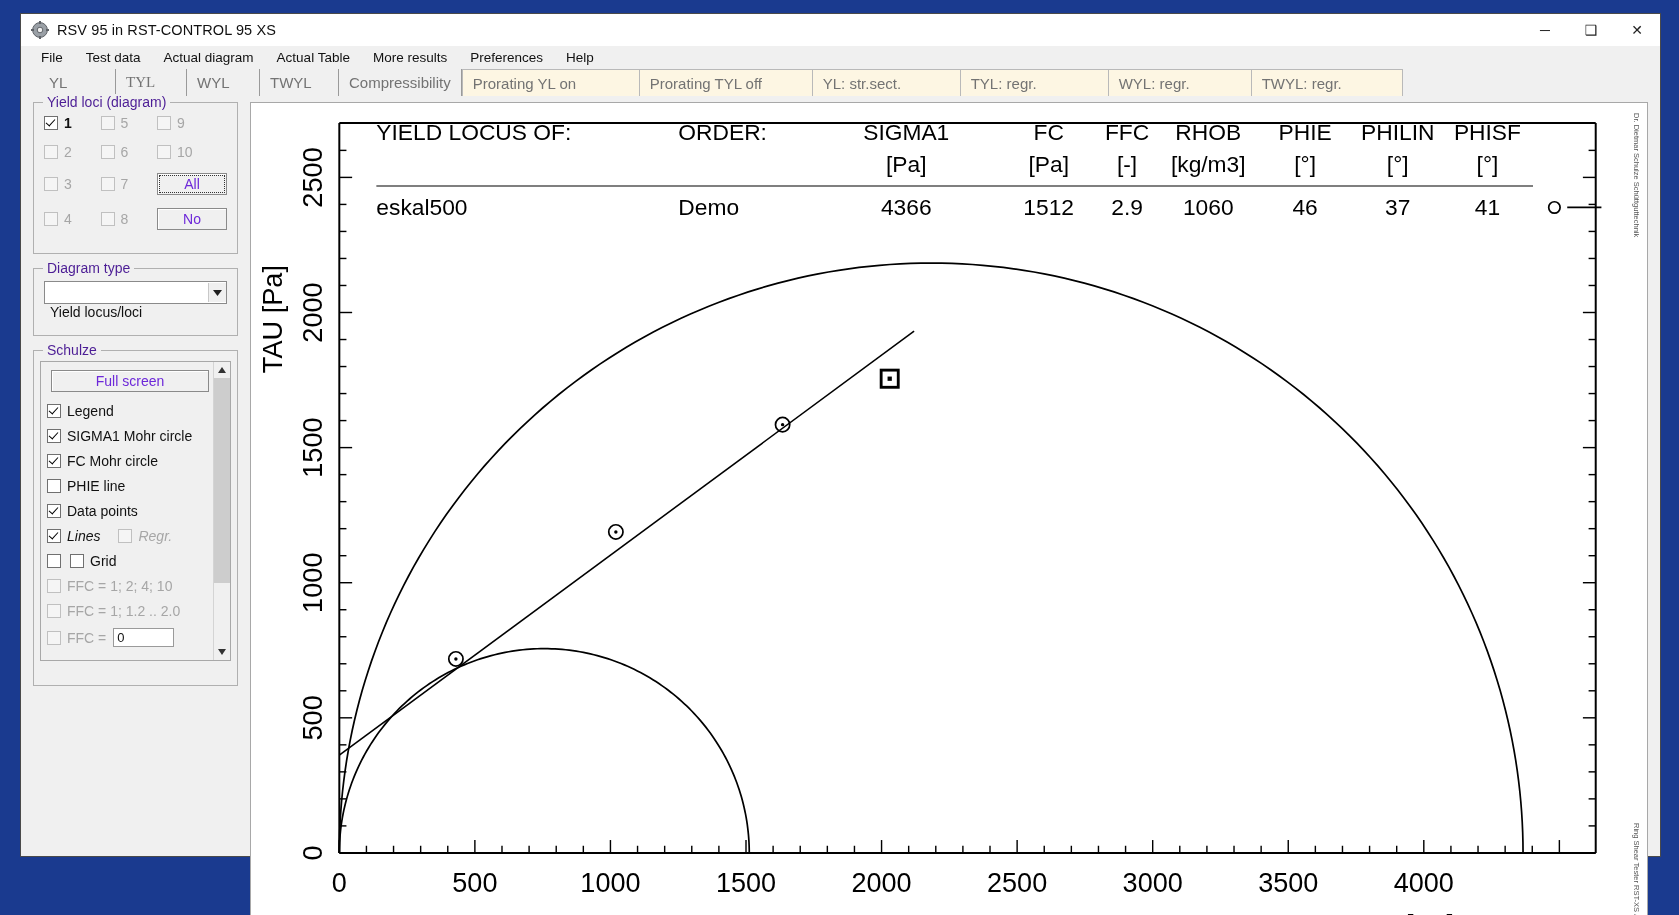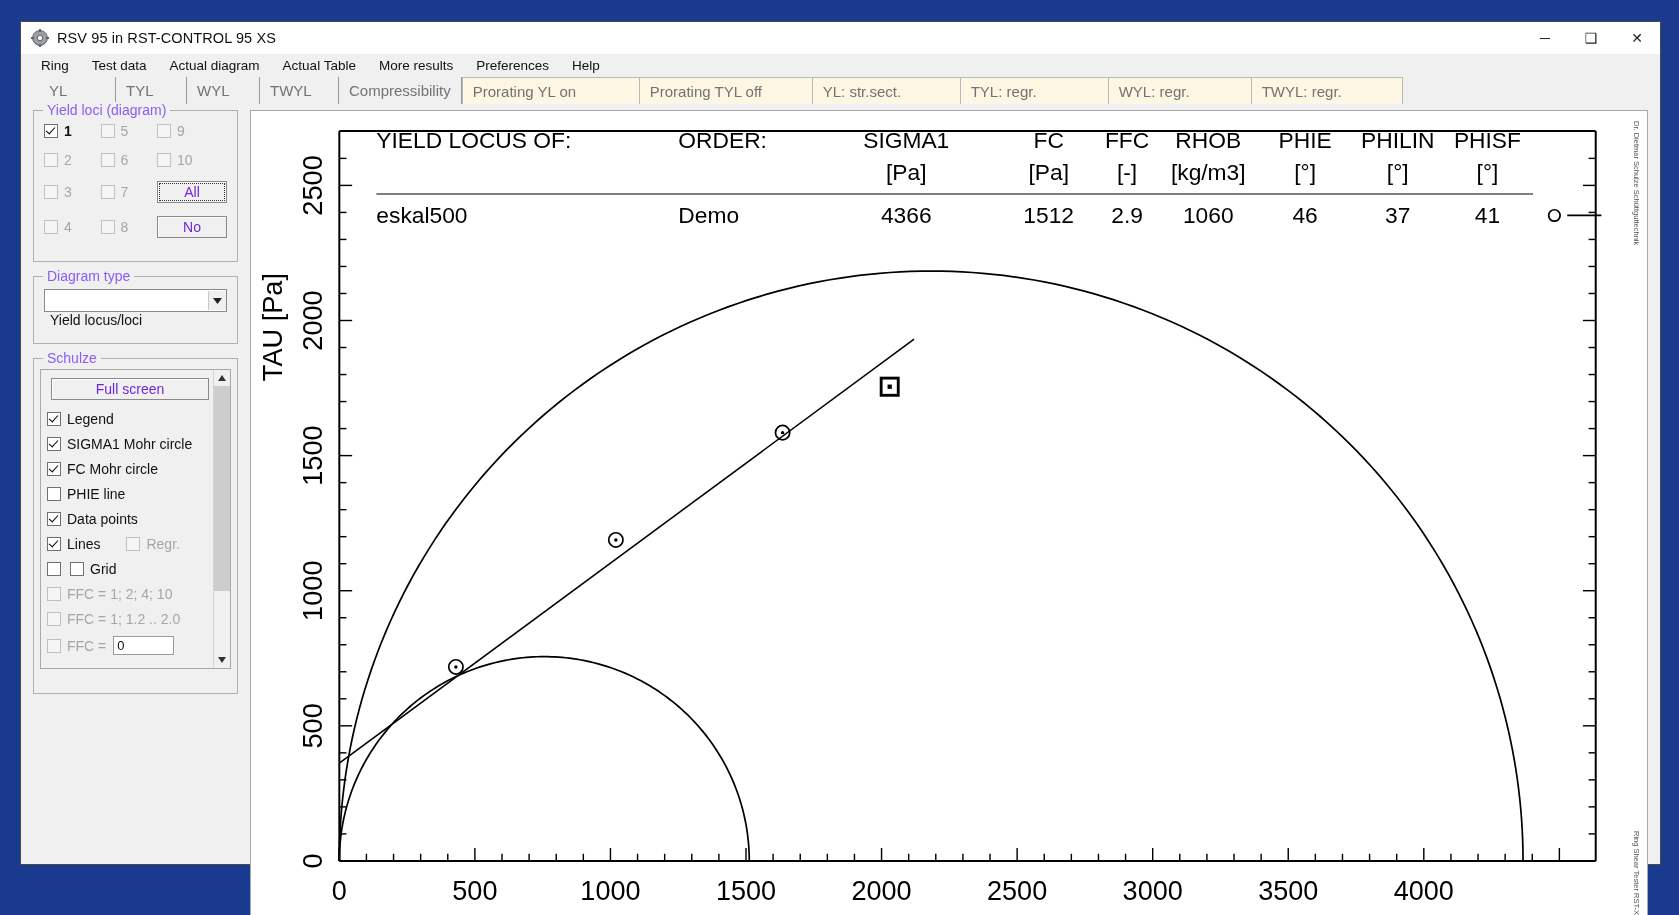--- a/index.html
+++ b/index.html
@@ -1,48 +1,48 @@
 <!DOCTYPE html>
 <html><head>
 <meta charset="utf-8">
 <style>
   html,body{margin:0;padding:0;background:#0b3d91;}
   body{width:1679px;height:915px;font-family:"Liberation Sans",sans-serif;overflow:hidden;}
 
   .desktop{position:absolute;inset:0;background:#1a3a8f;}
 
-  .window{position:absolute;left:20px;top:21px;width:1639px;height:842px;background:#f0f0f0;
+  .window{position:absolute;left:20px;top:13px;width:1639px;height:842px;background:#f0f0f0;
           border:1px solid #4a4a4a;display:flex;flex-direction:column;}
 
   
   .titlebar{height:32px;background:#ffffff;display:flex;align-items:center;flex:0 0 32px;}
   .titlebar .ticon{width:18px;height:18px;margin:0 8px 0 10px;flex:0 0 18px;}
   .titlebar .ttext{font-size:14.5px;color:#111;letter-spacing:.1px;}
   .titlebar .spacer{flex:1;}
   .tbtn{width:46px;height:32px;display:flex;align-items:center;justify-content:center;color:#222;font-size:14px;}
 
   
   .menubar{height:23px;flex:0 0 23px;display:flex;align-items:center;background:#f0f0f0;padding-left:18px;}
   .menubar > div{font-size:13.5px;color:#111;margin-right:19px;padding:1px 2px;white-space:nowrap;}
 
   
   .tabstrip{height:27px;flex:0 0 27px;display:flex;align-items:stretch;background:#f0f0f0;padding-left:18px;}
   .tab{display:flex;align-items:center;padding:0 10px;font-size:15px;color:#737373;
        border-right:1px solid #9a9a9a;background:#f0f0f0;white-space:nowrap;}
   .tab.note{background:#fdf6e3;border:1px solid #b9b9b9;border-bottom:none;margin-right:-1px;}
-  .tab.w1{width:56px;} .tab.w2{width:50px;} .tab.w3{width:52px;} .tab.w4{width:58px;}
+  .tab.w1{width:56px;} .tab.w2{width:50px;font-family:Liberation Serif, serif;} .tab.w3{width:52px;} .tab.w4{width:58px;}
 
   
   .bodyarea{flex:1;display:flex;padding:0 12px 0 12px;gap:0;}
   .leftpane{width:205px;flex:0 0 205px;padding-top:6px;}
   .rightpane{flex:1;padding:6px 0 0 12px;display:flex;flex-direction:column;}
 
   
   .group{border:1px solid #b0b0b0;position:relative;margin-bottom:14px;padding:12px 10px 10px 10px;}
-  .group > .glabel{position:absolute;top:-9px;left:9px;background:#f0f0f0;padding:0 4px;font-size:14px;color:#8b5cf6;}
+  .group > .glabel{position:absolute;top:-9px;left:9px;background:#f0f0f0;padding:0 4px;font-size:14px;color:#4c1d95;}
 
   
   .ckgrid{display:grid;grid-template-columns:1fr 1fr 1fr;row-gap:10px;column-gap:4px;align-items:center;}
   .ck{display:flex;align-items:center;gap:6px;font-size:14px;color:#111;}
   .ck.dis{color:#a6a6a6;}
   .box{width:12px;height:12px;border:1px solid #707070;background:#fff;flex:0 0 12px;position:relative;}
   .ck.dis .box{border-color:#c0c0c0;background:#f5f5f5;}
   .box.checked::after{content:"";position:absolute;left:3px;top:0px;width:4px;height:8px;
      border:solid #000;border-width:0 1.8px 1.8px 0;transform:rotate(42deg);}
   .ck b{font-weight:bold;}
@@ -97,21 +97,21 @@
         </div>
     <div class="tbtn">
           <span>❑</span>
         </div>
     <div class="tbtn close">
           <span>✕</span>
         </div>
   </div>
 
   <div class="menubar">
-    <div>Ring</div>
+    <div>File</div>
     <div>Test data</div>
     <div>Actual diagram</div>
     <div>Actual Table</div>
     <div>More results</div>
     <div>Preferences</div>
     <div>Help</div>
   </div>
 
   <div class="tabstrip">
     <div class="tab w1">YL</div>
@@ -214,21 +214,21 @@
                 </div>
             <div class="ck">
                   <span class="box"></span>
                   <span>PHIE line</span>
                 </div>
             <div class="ck">
                   <span class="box checked"></span>
                   <span>Data points</span>
                 </div>
 
-            <div style="display:flex;align-items:center;gap:26px;">
+            <div style="display:flex;align-items:center;gap:18px;font-style:italic;">
               <div class="ck">
                     <span class="box checked"></span>
                     <span>Lines</span>
                   </div>
               <div class="ck dis">
                     <span class="box"></span>
                     <span>Regr.</span>
                   </div>
             </div>
 

